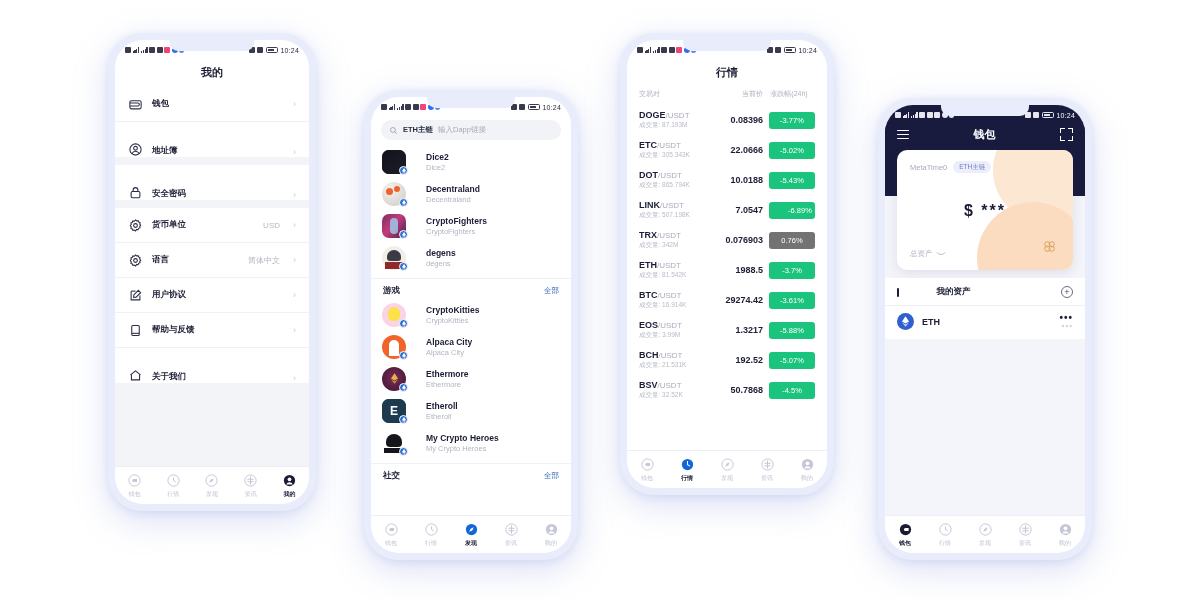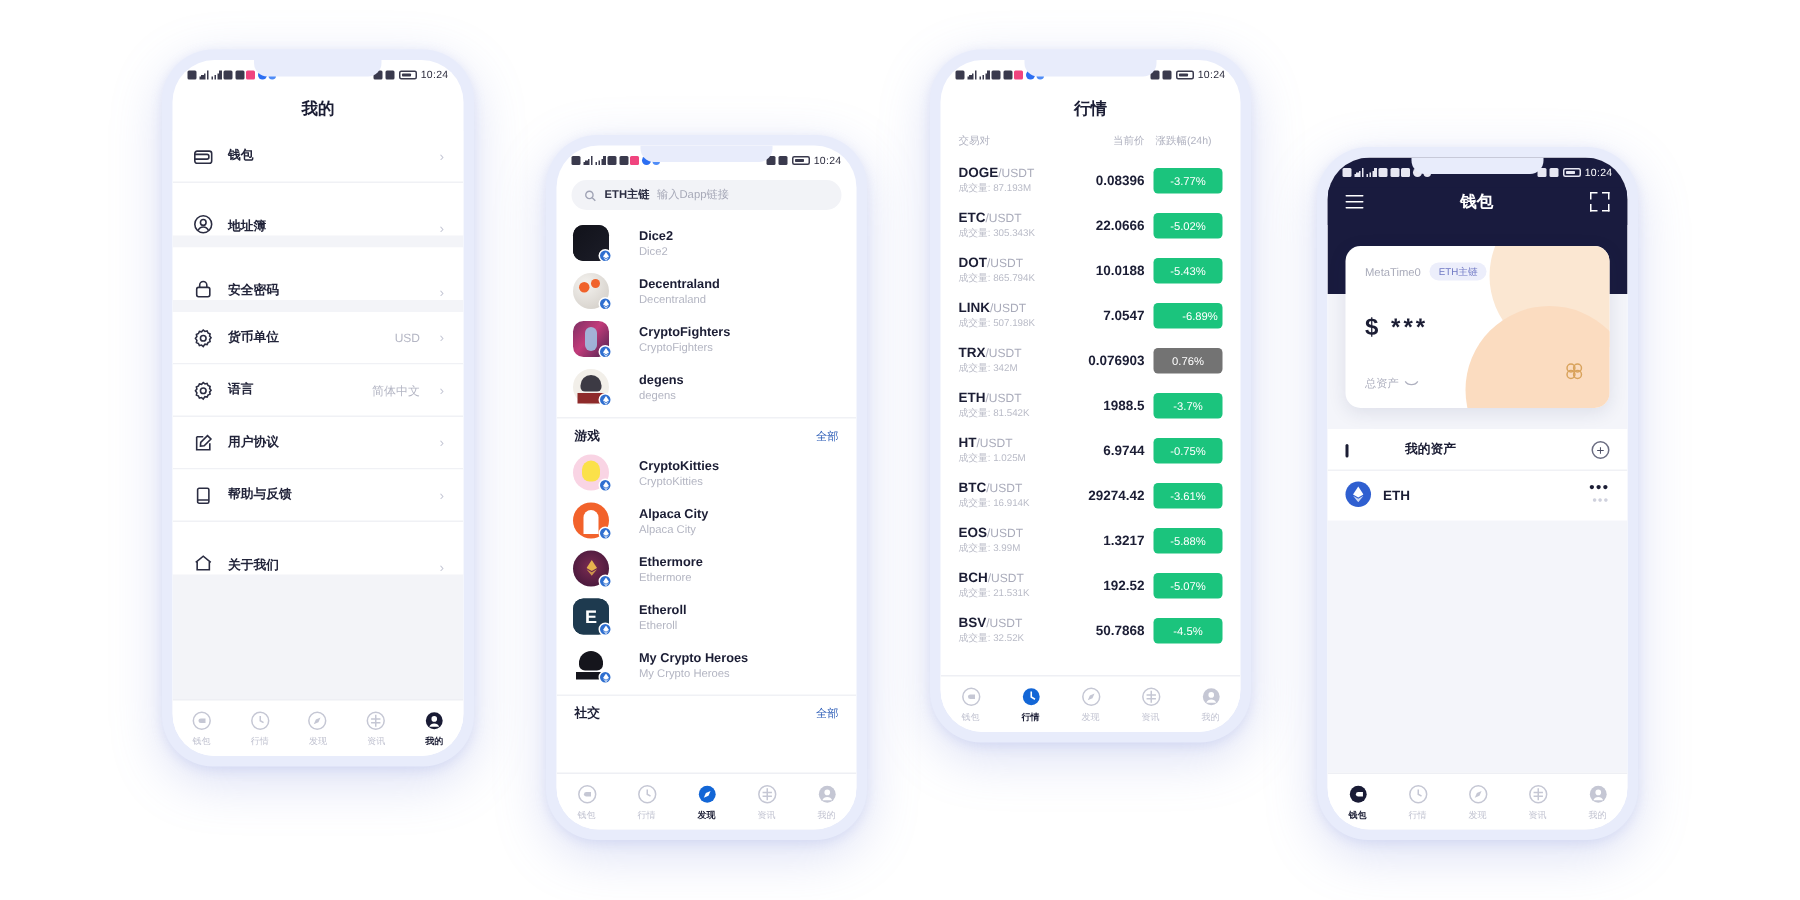--- a/index.html
+++ b/index.html
@@ -173,25 +173,25 @@
   .burger i { display: block; height: 1.3px; background: #fff; margin: 2.6px 0; border-radius: 1px; }
   .scan { width: 13px; height: 13px; position: relative; }
   .scan span { position: absolute; width: 5px; height: 5px; border: 1.3px solid #fff; }
   .scan span:nth-child(1){top:0;left:0;border-right:none;border-bottom:none;}
   .scan span:nth-child(2){top:0;right:0;border-left:none;border-bottom:none;}
   .scan span:nth-child(3){bottom:0;left:0;border-right:none;border-top:none;}
   .scan span:nth-child(4){bottom:0;right:0;border-left:none;border-top:none;}
   .w-wrap { position: relative; background: #f4f5fa; flex: 1; }
   .w-darkstrip { position: absolute; top: 0; left: 0; right: 0; height: 46px; background: #191b3e; }
   .w-card {
-    position: relative; z-index: 2; margin: 14px 12px;
-    height: 108px; border-radius: 10px; background: #fff;
+    position: relative; z-index: 2; margin: 0 12px;
+    height: 120px; border-radius: 10px; background: #fff;
     box-shadow: 0 3px 12px rgba(30,35,90,0.10);
     overflow: hidden; padding: 11px 13px;
-    display: flex; flex-direction: column; justify-content: space-between;
+    display: flex; flex-direction: column; justify-content: space-between; text-align: center;
   }
   .w-card .blob1 { position:absolute; right:-28px; top:-34px; width:108px; height:108px; border-radius:50%; background:#fbe7d2; }
   .w-card .blob2 { position:absolute; right:-16px; bottom:-44px; width:112px; height:112px; border-radius:50%; background:#fbdcc0; }
   .w-card .content { position: relative; z-index: 2; }
   .w-acc { display: flex; align-items: center; gap: 6px; }
   .w-accname { font-size: 7.5px; color: #a9abba; }
   .w-chip { font-size: 6.5px; color: #6f78c4; background: #eceefb; border-radius: 7px; padding: 1.5px 6px; }
   .w-amt { font-size: 16px; font-weight: 700; color: #1b1d34; letter-spacing: 2px; }
   .w-total { font-size: 7.5px; color: #aeb0bf; display: flex; align-items: center; gap: 3px; }
   .w-assets {
@@ -756,28 +756,20 @@
             <div class="m-price">0.076903</div>
             <div class="m-chg" style="background: #737373;">0.76%</div>
           </div>
           <div class="m-row">
             <div class="m-pair">
               <div class="m-sym">ETH<span class="quote">/USDT</span></div>
               <div class="m-vol">成交量: 81.542K</div>
             </div>
             <div class="m-price">1988.5</div>
             <div class="m-chg" style="background: rgb(27, 196, 125);">-3.7%</div>
-          </div>
-          <div class="m-row">
-            <div class="m-pair">
-              <div class="m-sym">HT<span class="quote">/USDT</span></div>
-              <div class="m-vol">成交量: 1.025M</div>
-            </div>
-            <div class="m-price">6.9744</div>
-            <div class="m-chg" style="background: rgb(27, 196, 125);">-0.75%</div>
           </div>
           <div class="m-row">
             <div class="m-pair">
               <div class="m-sym">BTC<span class="quote">/USDT</span></div>
               <div class="m-vol">成交量: 16.914K</div>
             </div>
             <div class="m-price">29274.42</div>
             <div class="m-chg" style="background: rgb(27, 196, 125);">-3.61%</div>
           </div>
           <div class="m-row">

